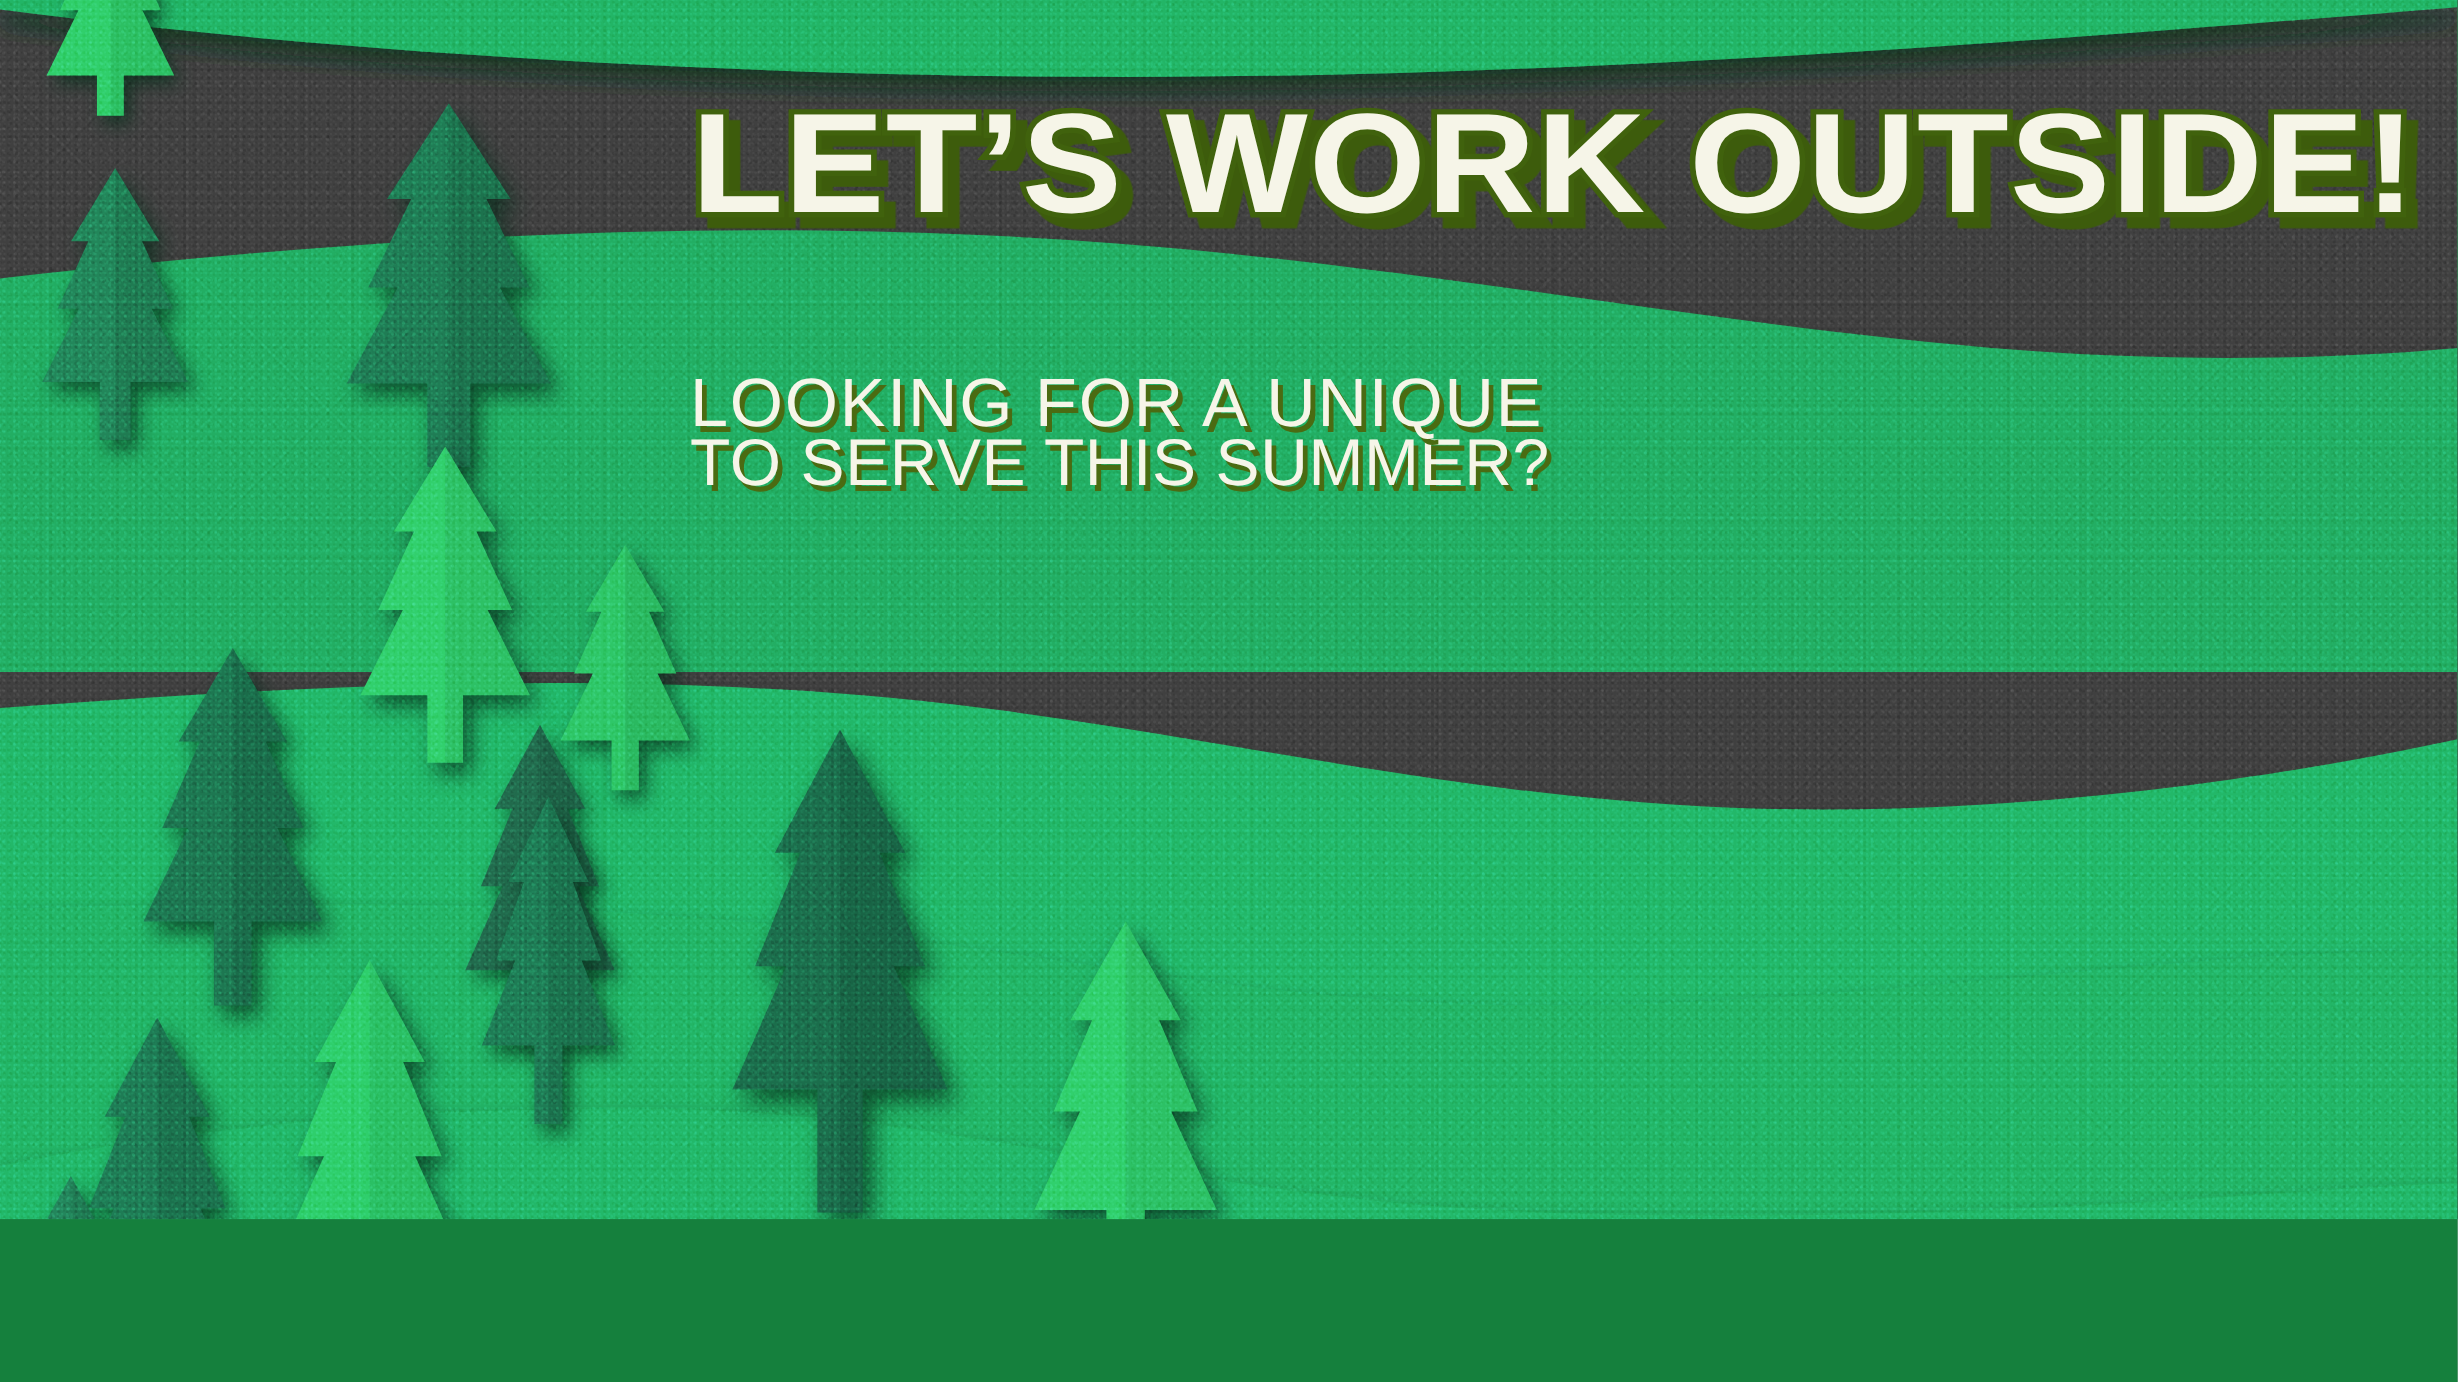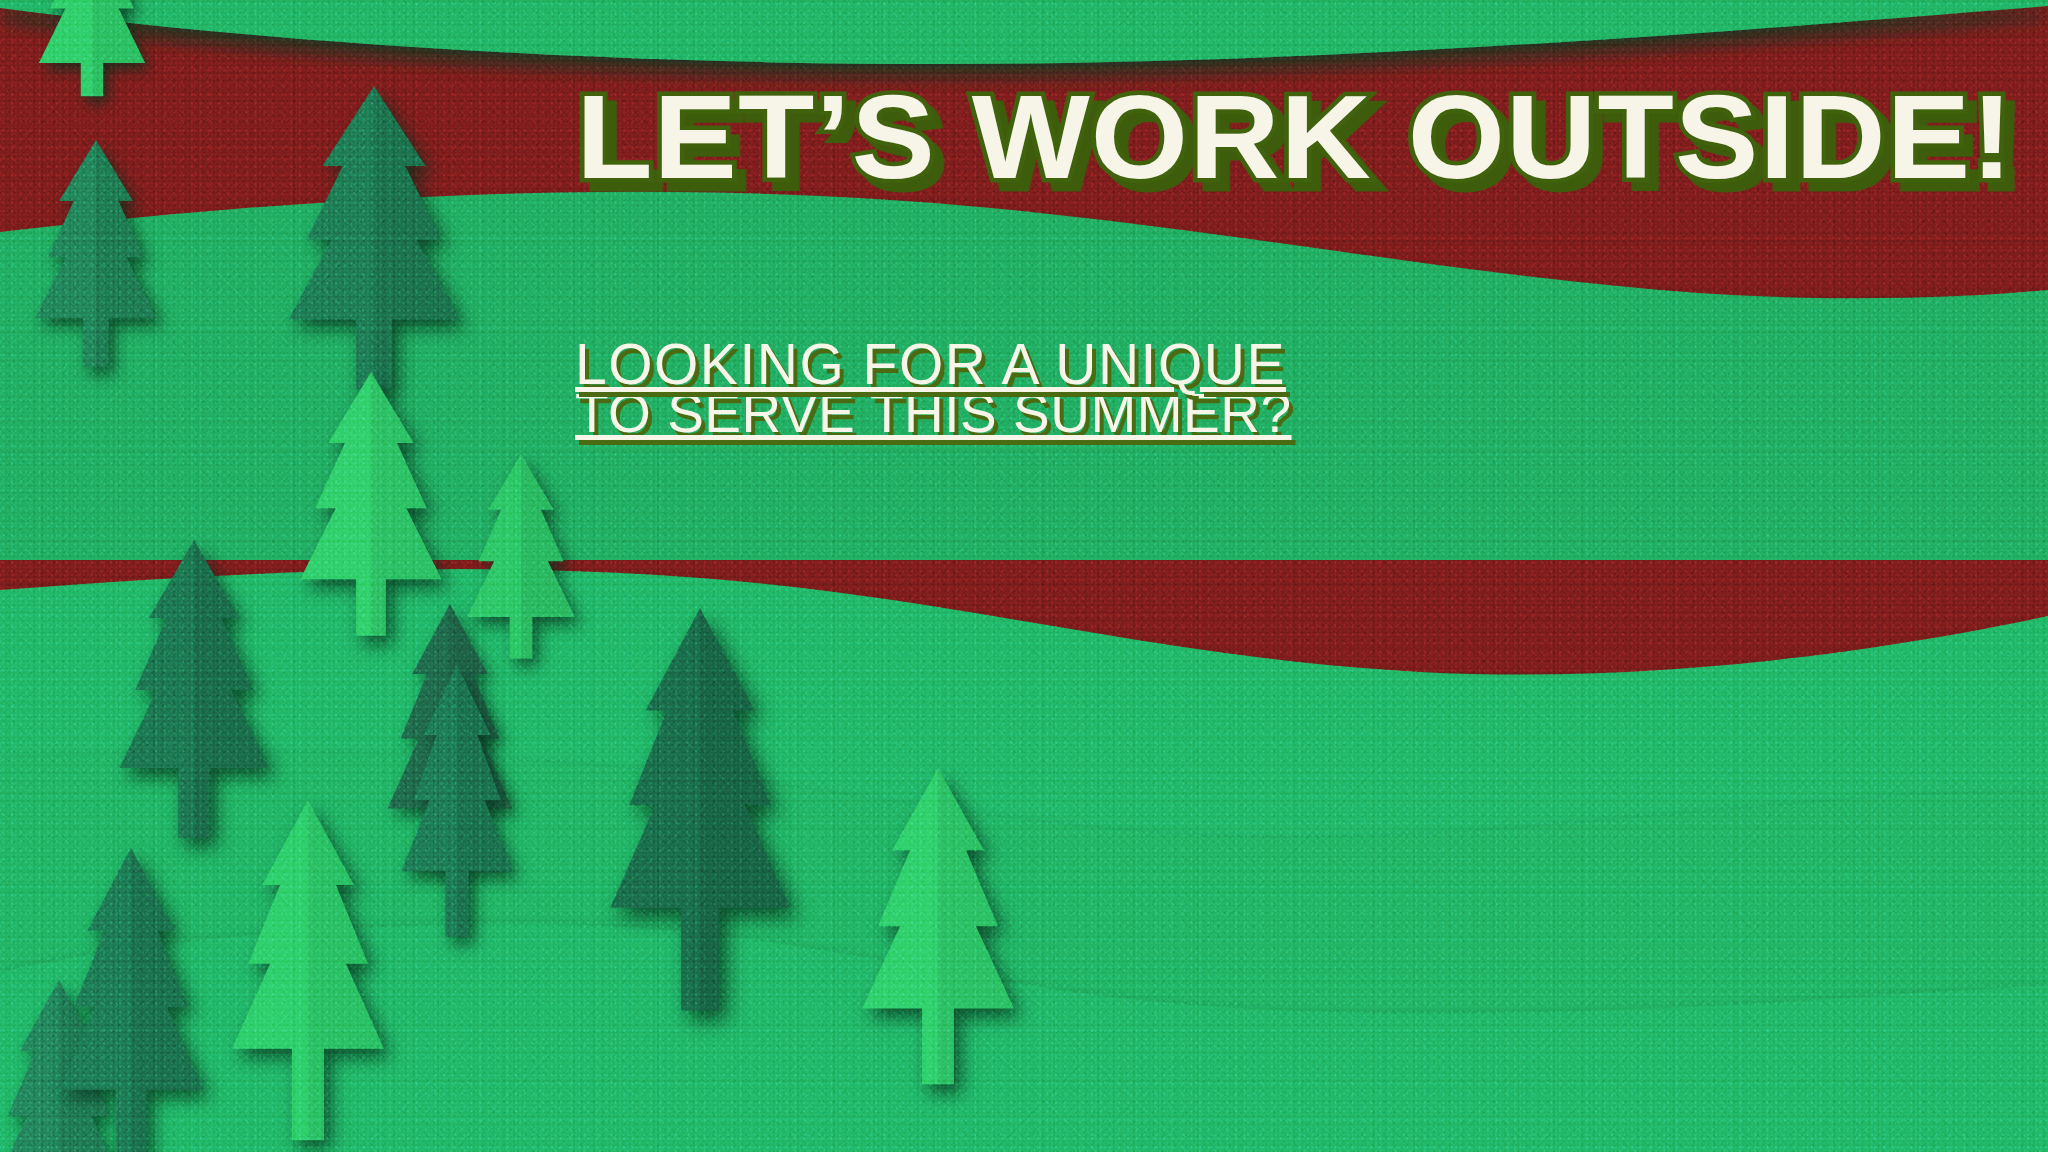--- a/index.html
+++ b/index.html
@@ -2,24 +2,24 @@
 <html><head>
 <meta charset="utf-8">
 <title>Lets Work Outside — Summer Camps Hiring</title>
 <style>
   html,body{margin:0;padding:0;background:#15803d;}
   *{box-sizing:border-box;}
 
   #poster{
     position:relative;
     width:2048px;
-    height:1152px;
+    height:1016px;
     overflow:hidden;
     font-family:"Liberation Sans", sans-serif;
-    background:#7f1d1d;
+    background:#404040;
   }
 
   
   .grain{
     position:absolute; inset:-10%;
     pointer-events:none;
     opacity:.30;
     mix-blend-mode:overlay;
     background-image:
       radial-gradient(circle at 13% 27%, rgba(255,255,255,.65) 0 1px, transparent 1.6px),
@@ -63,26 +63,25 @@
     transform-origin:center;
     -webkit-text-stroke:9px #40620d;
     paint-order:stroke fill;
     filter:drop-shadow(9px 9px 0 #3d5c0c);
     white-space:nowrap;
     user-select:none;
   }
 
   #subhead{
     position:absolute;
-    left:575px; top:338px;
+    left:575px; top:310px;
     width:1000px;
     color:#f6f5e8;
     line-height:.92;
     user-select:none;
-    text-decoration:underline;
   }
   #subhead .ln{
     display:block;
     white-space:nowrap;
     font-weight:normal;
     text-shadow:4px 5px 0 #4a6b12;
   }
   #subhead .ln1{
     font-size:57px;
     letter-spacing:1.5px;

